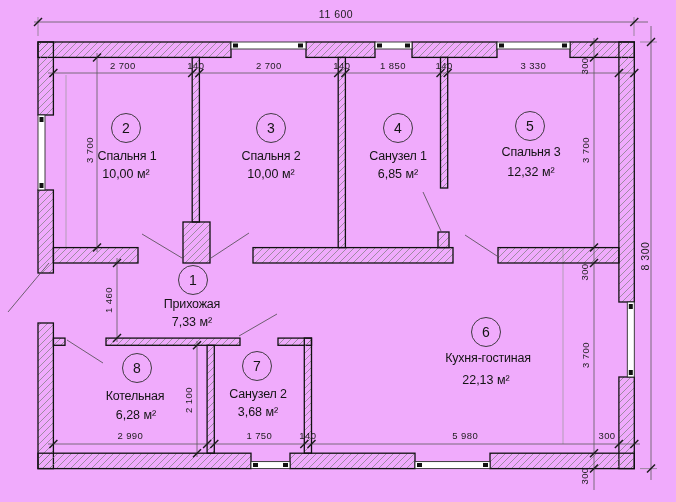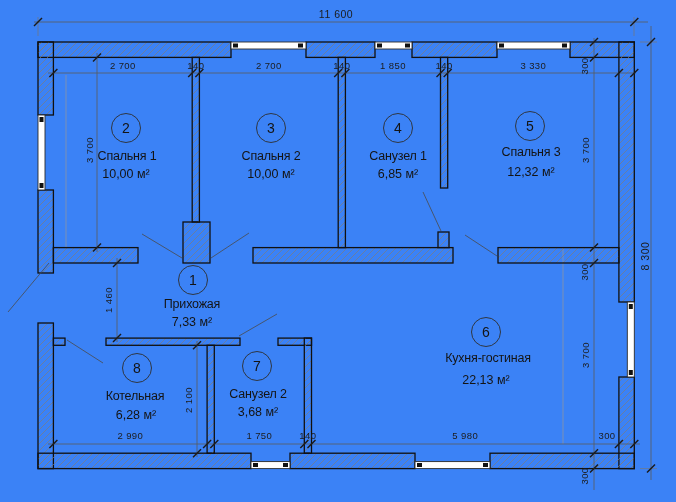--- a/index.html
+++ b/index.html
@@ -1,16 +1,16 @@
 <!DOCTYPE html>
 <html><head>
 <meta charset="utf-8">
 <style>
   html,body{margin:0;padding:0;background:#fff;}
-  .canvas{position:relative;width:676px;height:502px;background:#3b82f6;overflow:hidden;
+  .canvas{position:relative;width:676px;height:502px;background:#f0abfc;overflow:hidden;
           font-family:"Liberation Sans",sans-serif;}
   svg{display:block}
   .wall{fill:url(#hatch);stroke:#101010;stroke-width:1.3;}
   .winframe{fill:#ffffff;stroke:#2a2a2a;stroke-width:0.9;}
   .wintick{fill:#111;}
   .dimline{stroke:#5a5a5a;stroke-width:0.8;}
   .construct{stroke:#9a9a9a;stroke-width:0.7;}
   .leader{stroke:#4a4a4a;stroke-width:0.8;}
   .tickline{stroke:#1a1a1a;stroke-width:1.4;}
   .extline{stroke:#777;stroke-width:0.7;}

